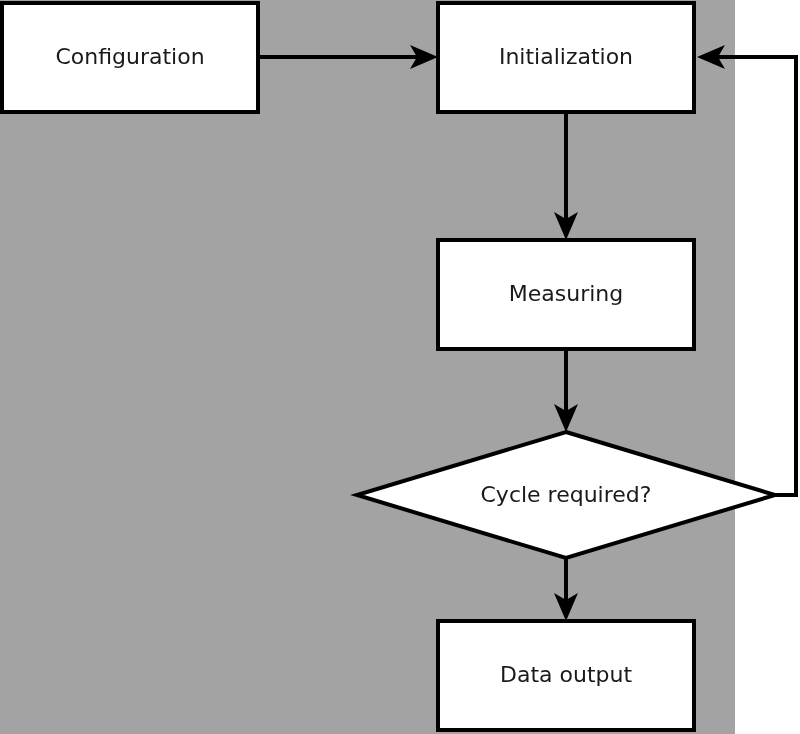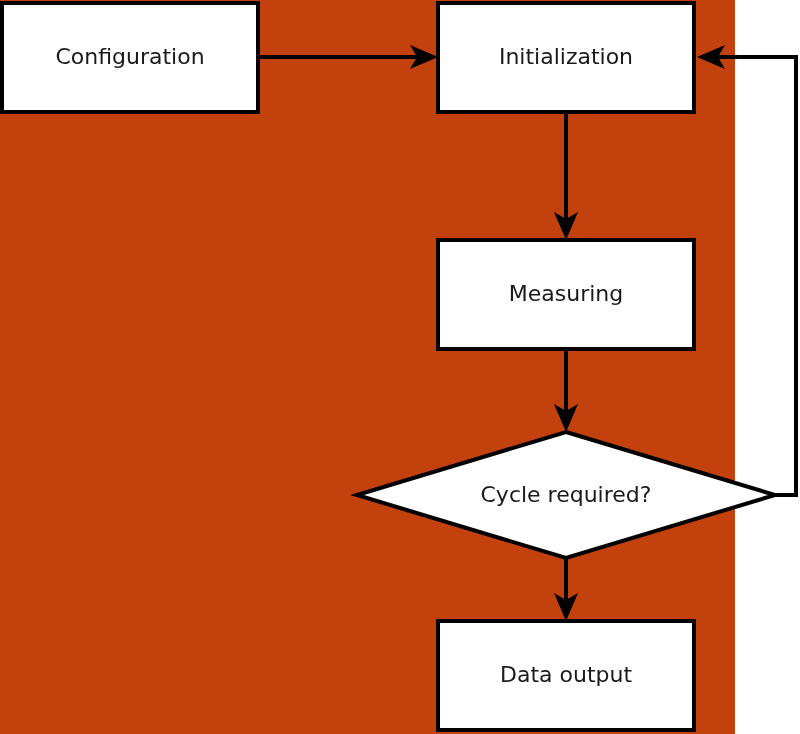--- a/index.html
+++ b/index.html
@@ -10,21 +10,21 @@
   body {
     width: 800px;
     height: 734px;
     font-family: "DejaVu Sans", sans-serif;
     overflow: hidden;
   }
   #flowchart-root {
     position: relative;
     width: 735px;
     height: 734px;
-    background: #c2410c;
+    background: #a3a3a3;
   }
   #flow-svg {
     position: absolute;
     top: 0;
     left: 0;
     width: 800px;
     height: 734px;
     display: block;
   }
   .node-shape {

